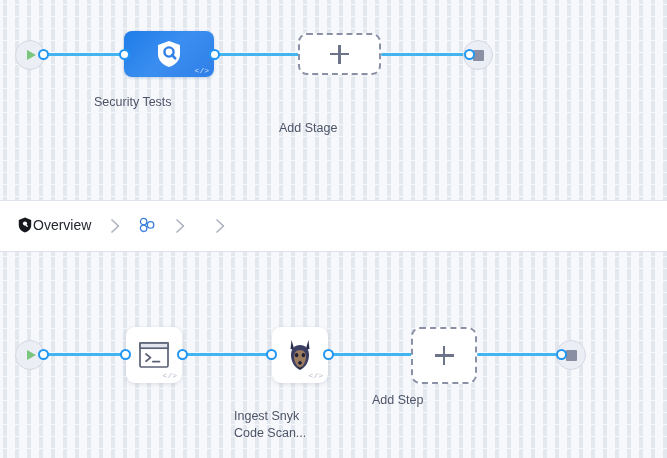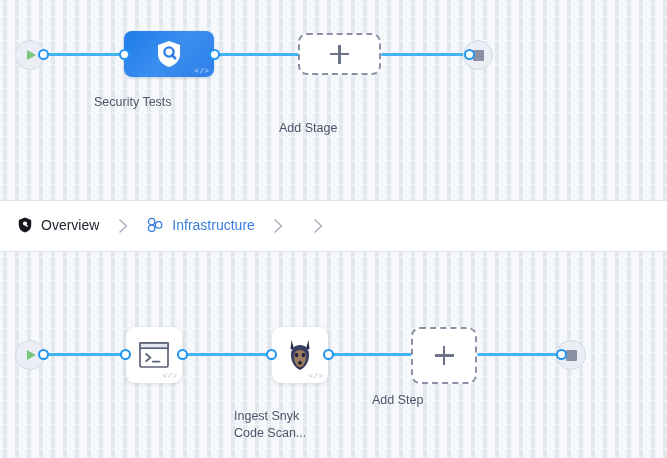--- a/index.html
+++ b/index.html
@@ -192,21 +192,20 @@
     border-top: 1px solid #dfe3ec;
     border-bottom: 1px solid #dfe3ec;
     box-sizing: border-box;
     display: flex;
     align-items: stretch;
     z-index: 5;
   }
   .tab {
     display: flex;
     align-items: center;
-    gap: 8px;
     padding: 0 4px;
     height: 100%;
     box-sizing: border-box;
     border-bottom: 3px solid transparent;
     cursor: pointer;
   }
   .tab-label {
     font-size: 14px;
     color: #22262f;
   }
@@ -289,21 +288,20 @@
     </div>
 
     <div class="tab blue">
       <span class="tab-ico">
         <svg width="17" height="16" viewBox="0 0 17 16">
           <circle cx="4.6" cy="4.6" r="3.2" fill="none" stroke="#3b7ddd" stroke-width="1.3"></circle>
           <circle cx="4.6" cy="11.3" r="3.2" fill="none" stroke="#3b7ddd" stroke-width="1.3"></circle>
           <circle cx="11.6" cy="7.9" r="3.2" fill="none" stroke="#3b7ddd" stroke-width="1.3"></circle>
         </svg>
       </span>
-      <span class="tab-label">Infrastructure</span>
     </div>
     <div class="chev">
       <svg width="11" height="16" viewBox="0 0 11 16">
           <polyline points="2,2 8.5,8 2,14" fill="none" stroke="#aeb3c2" stroke-width="1.7" stroke-linecap="round" stroke-linejoin="round"></polyline>
         </svg>
     </div>
 
     <div class="chev">
       <svg width="11" height="16" viewBox="0 0 11 16">
           <polyline points="2,2 8.5,8 2,14" fill="none" stroke="#aeb3c2" stroke-width="1.7" stroke-linecap="round" stroke-linejoin="round"></polyline>

